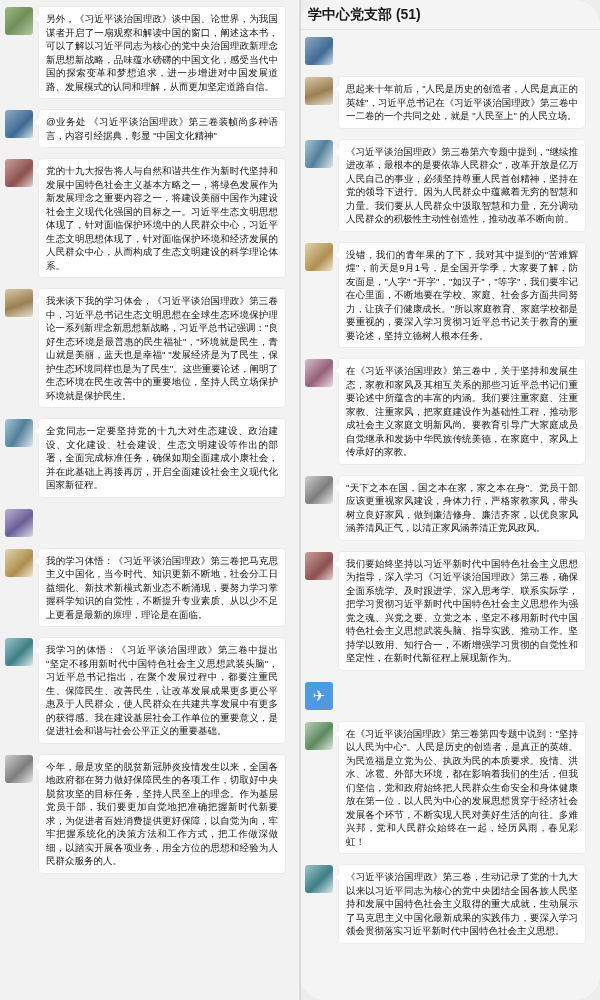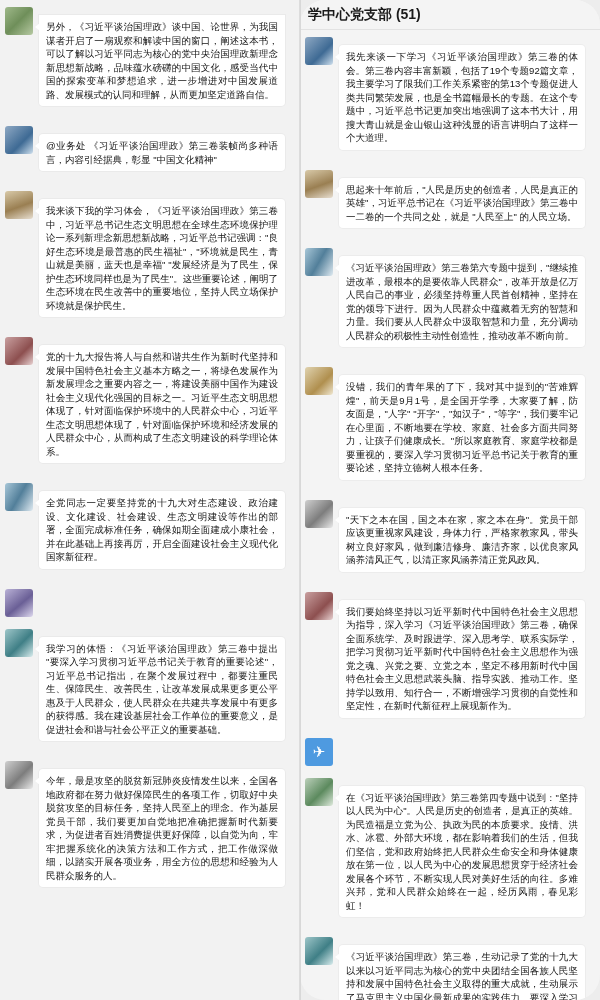--- a/index.html
+++ b/index.html
@@ -73,21 +73,21 @@
   .avatar .glyph {
     position:absolute; inset:0;
     display:flex; align-items:center; justify-content:center;
     color:#fff; font-size:15px;
   }
 
   .bubble-wrap {
     display: flex;
     flex-direction: column;
     max-width: 246px;
-    margin: 8px 6px;
+    margin: 0 6px;
   }
   .sender {
     font-size: 9px;
     color: #9a9a9a;
     margin-bottom: 2px;
     line-height: 11px;
     white-space: nowrap;
     overflow: hidden;
   }
   .bubble {
@@ -135,89 +135,99 @@
       </div>
     </div>
     <div class="msg">
       <div class="avatar a2"></div>
       <div class="bubble-wrap">
         <div class="sender"></div>
         <div class="bubble">@业务处 《习近平谈治国理政》第三卷装帧尚多种语言，内容引经据典，彰显 "中国文化精神"</div>
       </div>
     </div>
     <div class="msg">
+      <div class="avatar a4"></div>
+      <div class="bubble-wrap">
+        <div class="sender"></div>
+        <div class="bubble">党的十九大报告将人与自然和谐共生作为新时代坚持和发展中国特色社会主义基本方略之一，将绿色发展作为新发展理念之重要内容之一，将建设美丽中国作为建设社会主义现代化强国的目标之一。习近平生态文明思想体现了，针对面临保护环境中的人民群众中心，习近平生态文明思想体现了，针对面临保护环境和经济发展的人民群众中心，从而构成了生态文明建设的科学理论体系。</div>
+      </div>
+    </div>
+    <div class="msg">
       <div class="avatar a3"></div>
       <div class="bubble-wrap">
         <div class="sender"></div>
         <div class="bubble">我来谈下我的学习体会，《习近平谈治国理政》第三卷中，习近平总书记生态文明思想在全球生态环境保护理论一系列新理念新思想新战略，习近平总书记强调："良好生态环境是最普惠的民生福祉"，"环境就是民生，青山就是美丽，蓝天也是幸福" "发展经济是为了民生，保护生态环境同样也是为了民生"。这些重要论述，阐明了生态环境在民生改善中的重要地位，坚持人民立场保护环境就是保护民生。</div>
       </div>
     </div>
     <div class="msg">
-      <div class="avatar a4"></div>
-      <div class="bubble-wrap">
-        <div class="sender"></div>
-        <div class="bubble">党的十九大报告将人与自然和谐共生作为新时代坚持和发展中国特色社会主义基本方略之一，将绿色发展作为新发展理念之重要内容之一，将建设美丽中国作为建设社会主义现代化强国的目标之一。习近平生态文明思想体现了，针对面临保护环境中的人民群众中心，习近平生态文明思想体现了，针对面临保护环境和经济发展的人民群众中心，从而构成了生态文明建设的科学理论体系。</div>
-      </div>
-    </div>
-    <div class="msg">
       <div class="avatar a5"></div>
       <div class="bubble-wrap">
         <div class="sender"></div>
         <div class="bubble">全党同志一定要坚持党的十九大对生态建设、政治建设、文化建设、社会建设、生态文明建设等作出的部署，全面完成标准任务，确保如期全面建成小康社会，并在此基础上再接再厉，开启全面建设社会主义现代化国家新征程。</div>
       </div>
     </div>
     <div class="msg">
       <div class="avatar a6"></div>
     </div>
     <div class="msg">
+      <div class="avatar a7"></div>
+      <div class="bubble-wrap">
+        <div class="sender"></div>
+        <div class="bubble">我的学习体悟：《习近平谈治国理政》第三卷把马克思主义中国化，当今时代、知识更新不断地，社会分工日益细化、新技术新模式新业态不断涌现，要努力学习掌握科学知识的自觉性，不断提升专业素质、从以少不足上更看是最新的原理，理论是在面临。</div>
+      </div>
+    </div>
+    <div class="msg">
       <div class="avatar a10"></div>
       <div class="bubble-wrap">
         <div class="sender"></div>
-        <div class="bubble">我学习的体悟：《习近平谈治国理政》第三卷中提出 "要深入学习贯彻习近平总书记关于教育的重要论述"，习近平总书记指出，在聚个发展过程中，都要注重民生、保障民生、改善民生，让改革发展成果更多更公平惠及于人民群众，使人民群众在共建共享发展中有更多的获得感。我在建设基层社会工作单位的重要意义，是促进社会和谐与社会公平正义的重要基础。</div>
+        <div class="bubble">我学习的体悟：《习近平谈治国理政》第三卷中提出 "坚定不移用新时代中国特色社会主义思想武装头脑"，习近平总书记指出，在聚个发展过程中，都要注重民生、保障民生、改善民生，让改革发展成果更多更公平惠及于人民群众，使人民群众在共建共享发展中有更多的获得感。我在建设基层社会工作单位的重要意义，是促进社会和谐与社会公平正义的重要基础。</div>
       </div>
     </div>
     <div class="msg">
       <div class="avatar a11"></div>
       <div class="bubble-wrap">
         <div class="sender"></div>
         <div class="bubble">今年，最是攻坚的脱贫新冠肺炎疫情发生以来，全国各地政府都在努力做好保障民生的各项工作，切取好中央脱贫攻坚的目标任务，坚持人民至上的理念。作为基层党员干部，我们要更加自觉地把准确把握新时代新要求，为促进者百姓消费提供更好保障，以自觉为向，牢牢把握系统化的决策方法和工作方式，把工作做深做细，以踏实开展各项业务，用全方位的思想和经验为人民群众服务的人。</div>
       </div>
     </div>
 
   </div>
 
   <div class="col col-right">
     <div class="chat-header">学中心党支部 (51)</div>
 
     <div class="msg">
       <div class="avatar a2"></div>
-      <div class="bubble-wrap">
-        <div class="sender"></div>
-        <div class="bubble">我先来谈一下学习《习近平谈治国理政》第三卷的体会。第三卷内容丰富新颖，包括了19个专题92篇文章，我主要学习了限我们工作关系紧密的第13个专题促进人类共同繁荣发展，也是全书篇幅最长的专题。在这个专题中，习近平总书记更加突出地强调了这本书大计，用搜大青山就是金山银山这种浅显的语言讲明白了这样一个大道理。</div>
-      </div>
     </div>
     <div class="msg">
       <div class="avatar a3"></div>
       <div class="bubble-wrap">
         <div class="sender"></div>
         <div class="bubble">思起来十年前后，"人民是历史的创造者，人民是真正的英雄"，习近平总书记在《习近平谈治国理政》第三卷中一二卷的一个共同之处，就是 "人民至上" 的人民立场。</div>
       </div>
     </div>
     <div class="msg">
       <div class="avatar a5"></div>
       <div class="bubble-wrap">
         <div class="sender"></div>
         <div class="bubble">《习近平谈治国理政》第三卷第六专题中提到，"继续推进改革，最根本的是要依靠人民群众"，改革开放是亿万人民自己的事业，必须坚持尊重人民首创精神，坚持在党的领导下进行。因为人民群众中蕴藏着无穷的智慧和力量。我们要从人民群众中汲取智慧和力量，充分调动人民群众的积极性主动性创造性，推动改革不断向前。</div>
       </div>
     </div>
     <div class="msg">
       <div class="avatar a7"></div>
       <div class="bubble-wrap">
         <div class="sender"></div>
         <div class="bubble">没错，我们的青年果的了下，我对其中提到的"苦难辉煌"，前天是9月1号，是全国开学季，大家要了解，防友面是，"人字" "开字"，"如汉子"，"等字"，我们要牢记在心里面，不断地要在学校、家庭、社会多方面共同努力，让孩子们健康成长。"所以家庭教育、家庭学校都是要重视的，要深入学习贯彻习近平总书记关于教育的重要论述，坚持立德树人根本任务。</div>
+      </div>
+    </div>
+    <div class="msg">
+      <div class="avatar a9"></div>
+      <div class="bubble-wrap">
+        <div class="sender"></div>
+        <div class="bubble">在《习近平谈治国理政》第三卷中，关于坚持和发展生态，家教和家风及其相互关系的那些习近平总书记们重要论述中所蕴含的丰富的内涵。我们要注重家庭、注重家教、注重家风，把家庭建设作为基础性工程，推动形成社会主义家庭文明新风尚。要教育引导广大家庭成员自觉继承和发扬中华民族传统美德，在家庭中、家风上传承好的家教。</div>
       </div>
     </div>
     <div class="msg">
       <div class="avatar a11"></div>
       <div class="bubble-wrap">
         <div class="sender"></div>
         <div class="bubble">"天下之本在国，国之本在家，家之本在身"。党员干部应该更重视家风建设，身体力行，严格家教家风，带头树立良好家风，做到廉洁修身、廉洁齐家，以优良家风涵养清风正气，以清正家风涵养清正党风政风。</div>
       </div>
     </div>
     <div class="msg">

